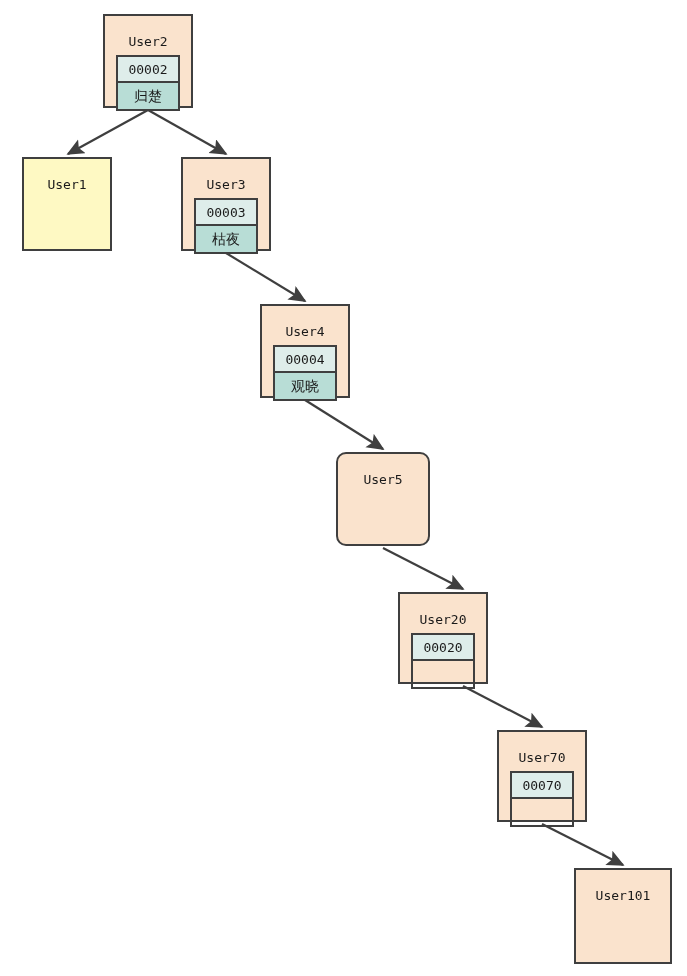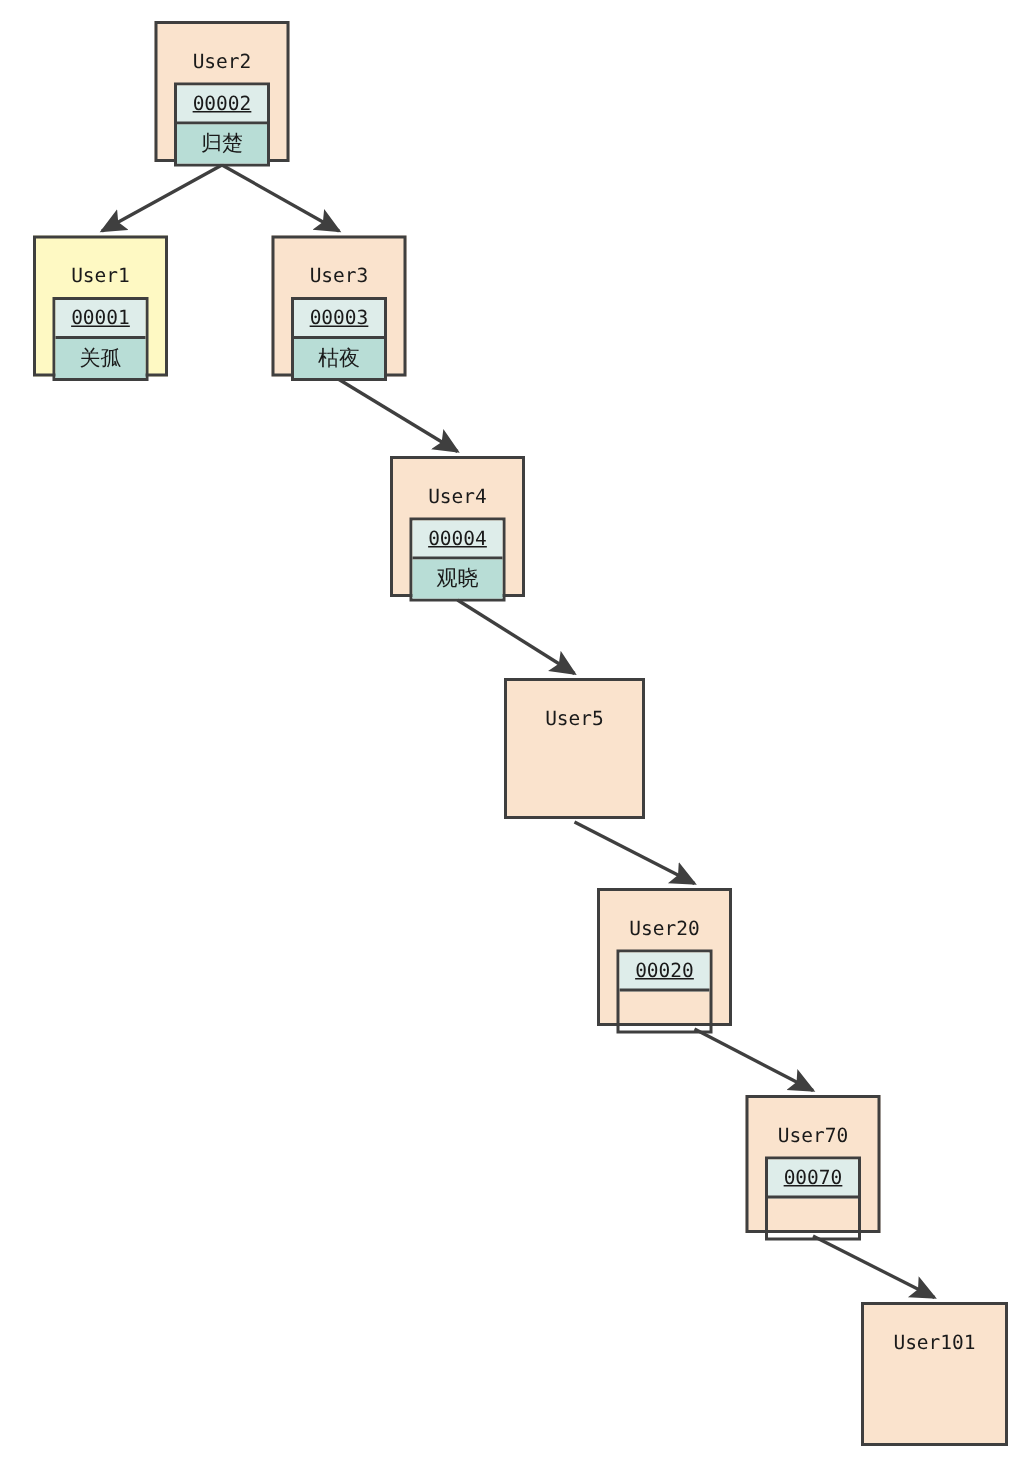--- a/index.html
+++ b/index.html
@@ -58,21 +58,20 @@
     text-align: center;
     font-size: 13px;
     color: #1a1a1a;
     box-sizing: border-box;
     overflow: hidden;
     white-space: nowrap;
   }
   .row.id-row {
     background: #deedea;
     border-bottom: 2px solid #3f3f3f;
-    text-decoration: underline;
   }
   .row.name-row {
     background: #b8ddd6;
     font-family: "DejaVu Sans", "Liberation Sans", sans-serif;
     font-size: 14px;
   }
   .row.name-row.empty {
     background: transparent;
   }
 </style>
@@ -101,40 +100,36 @@
   <div id="node-group">
       <div class="node" style="left: 103px; top: 14px; width: 90px; height: 94px;">
         <div class="node-title">User2</div>
         <div class="node-rows">
           <div class="row id-row">00002</div>
           <div class="row name-row">归楚</div>
         </div>
       </div>
       <div class="node plain" style="left: 22px; top: 157px; width: 90px; height: 94px;">
         <div class="node-title">User1</div>
-        <div class="node-rows">
-          <div class="row id-row">00001</div>
-          <div class="row name-row">关孤</div>
-        </div>
       </div>
       <div class="node" style="left: 181px; top: 157px; width: 90px; height: 94px;">
         <div class="node-title">User3</div>
         <div class="node-rows">
           <div class="row id-row">00003</div>
           <div class="row name-row">枯夜</div>
         </div>
       </div>
       <div class="node" style="left: 260px; top: 304px; width: 90px; height: 94px;">
         <div class="node-title">User4</div>
         <div class="node-rows">
           <div class="row id-row">00004</div>
           <div class="row name-row">观晓</div>
         </div>
       </div>
-      <div class="node" style="left: 336px; top: 452px; width: 94px; height: 94px;">
+      <div class="node" style="left: 336px; top: 452px; width: 94px; height: 94px; border-radius: 10px;">
         <div class="node-title">User5</div>
       </div>
       <div class="node" style="left: 398px; top: 592px; width: 90px; height: 92px;">
         <div class="node-title">User20</div>
         <div class="node-rows">
           <div class="row id-row">00020</div>
           <div class="row name-row empty"></div>
         </div>
       </div>
       <div class="node" style="left: 497px; top: 730px; width: 90px; height: 92px;">

